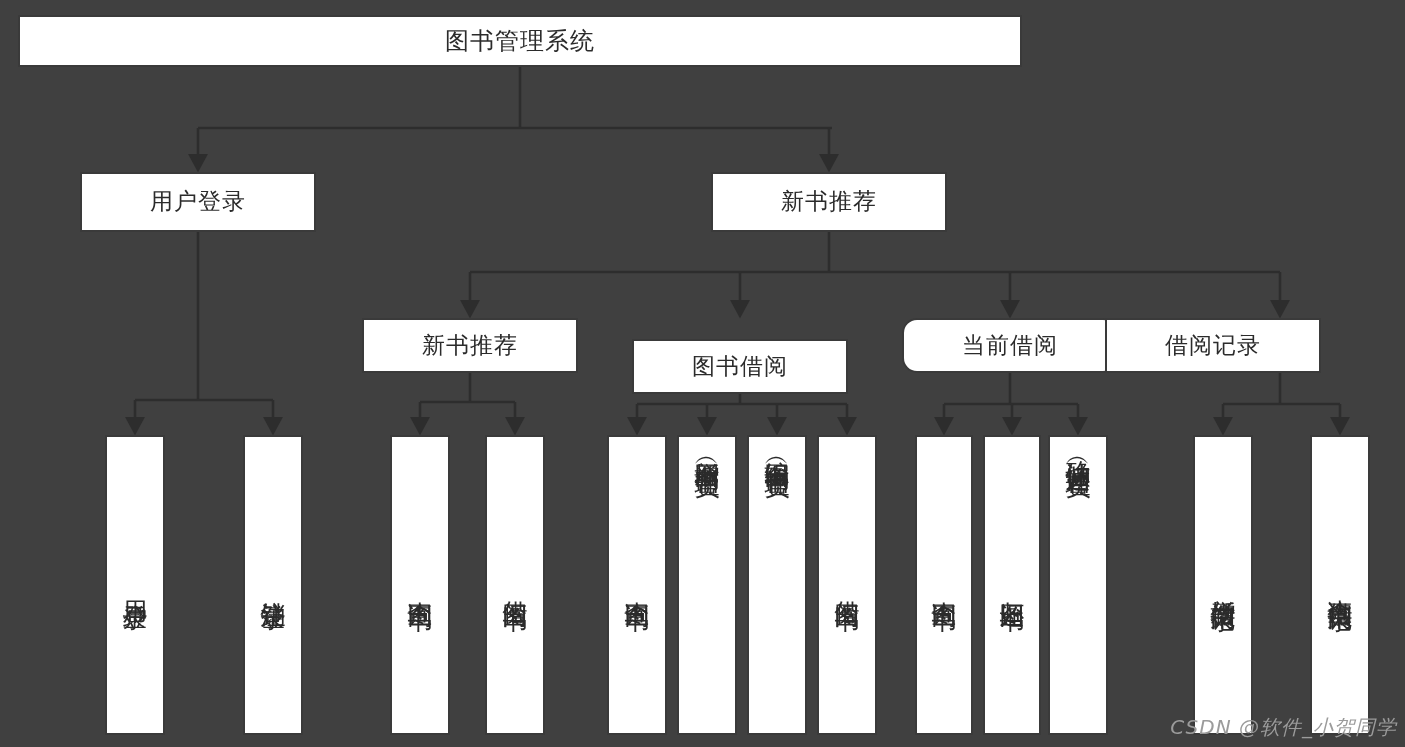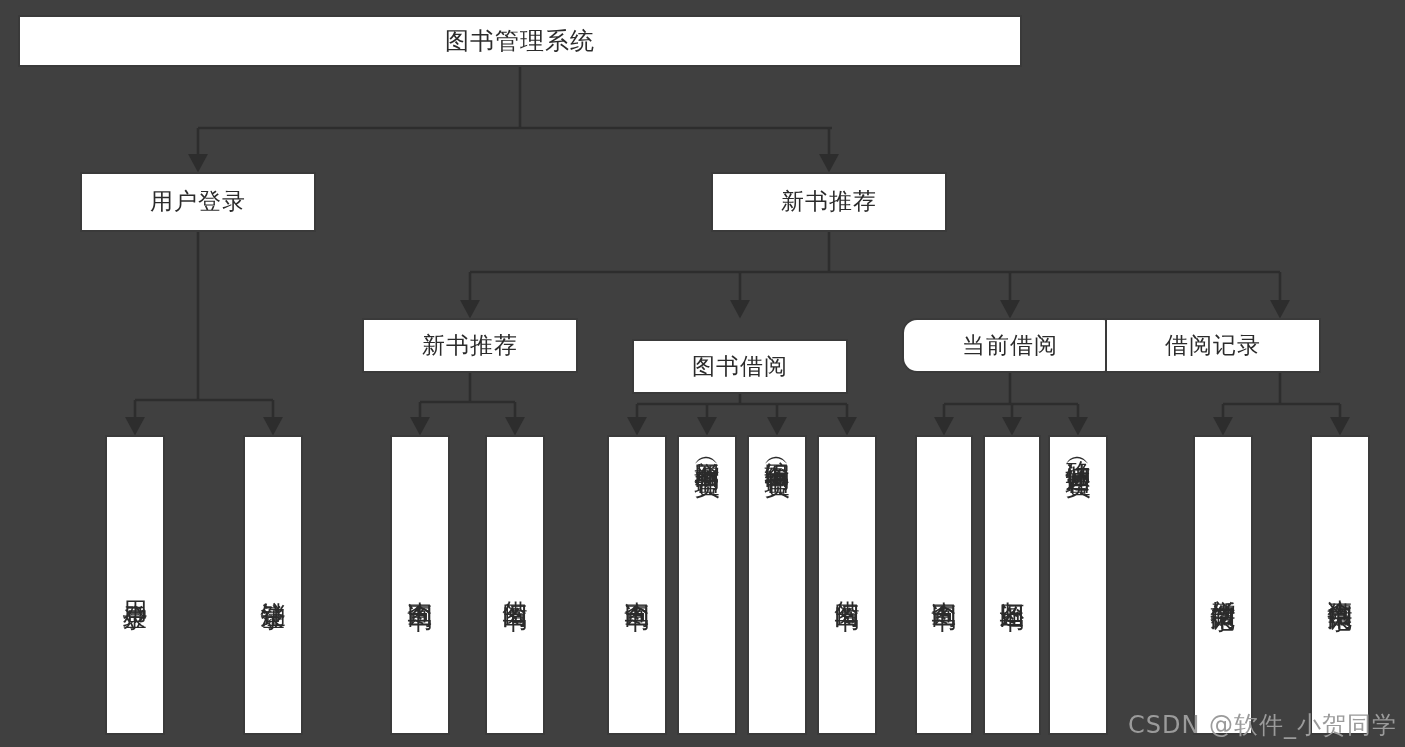--- a/index.html
+++ b/index.html
@@ -57,24 +57,25 @@
     left: 0;
     top: 0;
     width: 1405px;
     height: 747px;
     pointer-events: none;
   }
   .watermark {
     position: absolute;
     right: 8px;
     bottom: 6px;
-    font-size: 24px;
+    font-size: 20px;
     color: #9b9b9b;
     letter-spacing: 1px;
     white-space: nowrap;
+    font-style: italic;
   }
 </style>
 </head>
 <body>
 
 <div id="canvas">
 
   <svg id="edges" viewBox="0 0 1405 747">
     <defs>
       <marker id="arrow" markerWidth="9" markerHeight="9" refX="3.2" refY="4.5" orient="auto" markerUnits="strokeWidth">

